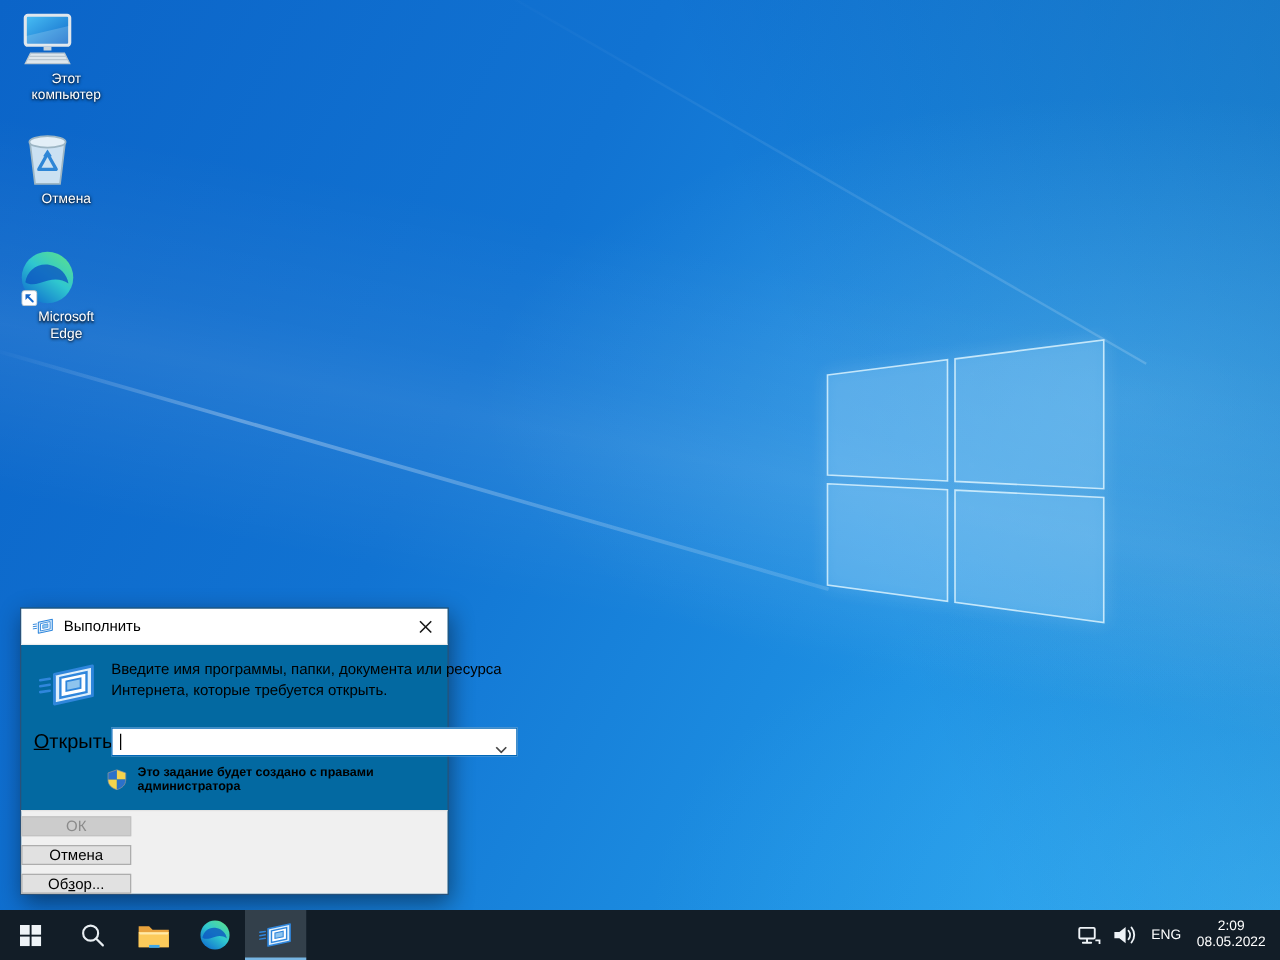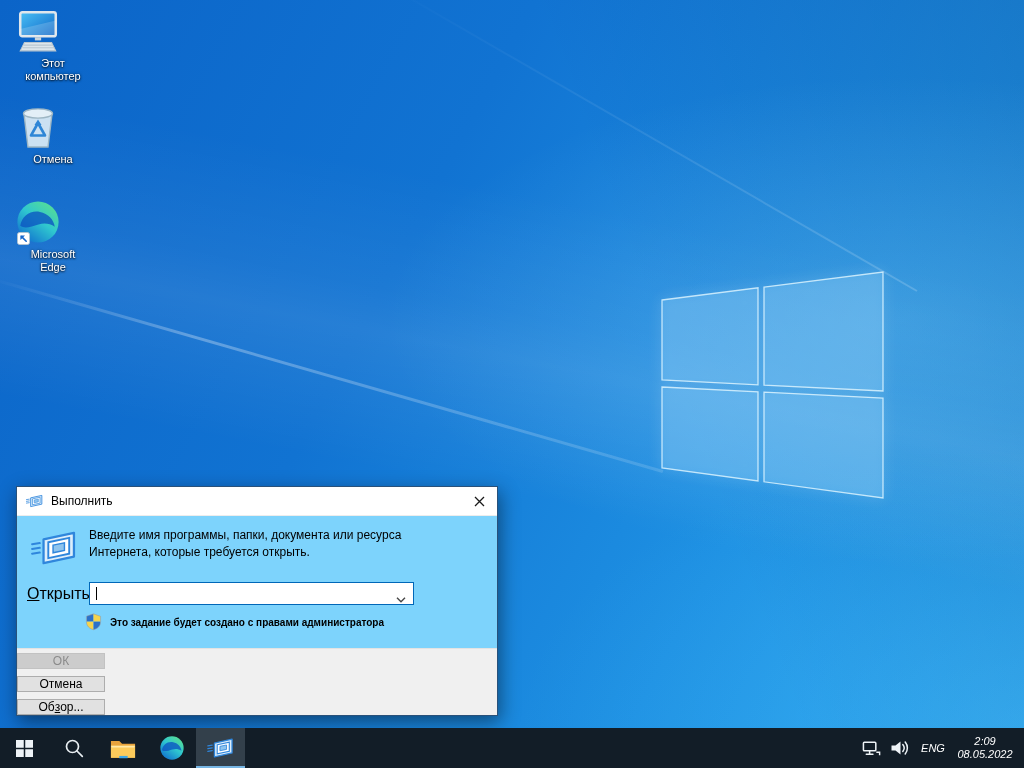--- a/index.html
+++ b/index.html
@@ -24,21 +24,21 @@
     background:linear-gradient(to right, rgba(255,255,255,0), rgba(255,255,255,0.5)); }
   .win-logo { position:absolute; left:655px; top:265px; filter:drop-shadow(0 0 7px rgba(255,255,255,0.35)); }
 
   
   .desk-icon { position:absolute; left:0; width:76px; display:flex; flex-direction:column; align-items:center; gap:3px; cursor:default; }
   .desk-icon .lbl { color:#fff; font-size:11px; line-height:13px; text-align:center;
     text-shadow:0 1px 2px rgba(0,0,0,.85), 0 0 3px rgba(0,0,0,.55);margin-left:30px; }
   .badge { position:absolute; left:2px; bottom:0px; }
 
   
-  .dialog { position:absolute; left:16px; top:486px; width:482px; height:230px; background:#7dd3fc;
+  .dialog { position:absolute; left:16px; top:486px; width:343px; height:230px; background:#0369a1;
     border:1px solid #29517a; box-shadow:2px 6px 18px rgba(0,0,0,0.45); font-size:12px; color:#000; }
   .titlebar { position:absolute; left:0; top:0; right:0; height:29px; display:flex; align-items:center;
     padding-left:9px; background:#fff; border-bottom:1px solid #ededed; }
   .titlebar .t-icon { display:flex; margin-right:8px; }
   .titlebar .t-text { font-size:12px; }
   .close-btn { margin-left:auto; width:36px; height:28px; display:flex; align-items:center; justify-content:center; cursor:default; }
   .desc-row { position:absolute; left:14px; top:40px; display:flex; }
   .desc-row .d-icon { width:46px; margin-right:12px; padding-top:2px; }
   .desc-row .d-text { width:348px; font-size:12px; line-height:17px; white-space:pre-line; }
   .open-row { position:absolute; left:10px; top:95px; display:flex; align-items:center; }
@@ -57,21 +57,21 @@
   .btn { width:88px; height:25px; display:flex; align-items:center; justify-content:center;
     background:#e1e1e1; border:1px solid #adadad; font-size:12px; cursor:default; }
   .btn.disabled { background:#cccccc; border-color:#c2c2c2; color:#8b8b8b; }
 
   
   .taskbar { position:absolute; left:0; bottom:0; width:1024px; height:40px; background:#121d27;
     display:flex; align-items:stretch; }
   .tb-btn { width:49px; display:flex; align-items:center; justify-content:center; position:relative; }
   .tb-btn.active { background:#33404b; }
   .tb-btn.active::after { content:""; position:absolute; left:0; right:0; bottom:0; height:2px; background:#76b5e3; }
-  .tray { margin-left:auto; display:flex; align-items:center; height:100%; padding-right:6px;font-style:italic; }
+  .tray { margin-left:auto; display:flex; align-items:center; height:100%; padding-right:6px; }
   .tray-ico { width:28px; height:100%; display:flex; align-items:center; justify-content:center; }
   .tray-lang { width:38px; text-align:center; color:#fff; font-size:11px; height:100%; display:flex; align-items:center; justify-content:center; }
   .clock { min-width:66px; padding:0 5px; height:100%; display:flex; flex-direction:column; align-items:center; justify-content:center;
     color:#fff; font-size:11px; line-height:13px; text-align:center; }
 </style>
 </head>
 <body>
 
 <svg width="0" height="0" style="position:absolute">
   <defs>

